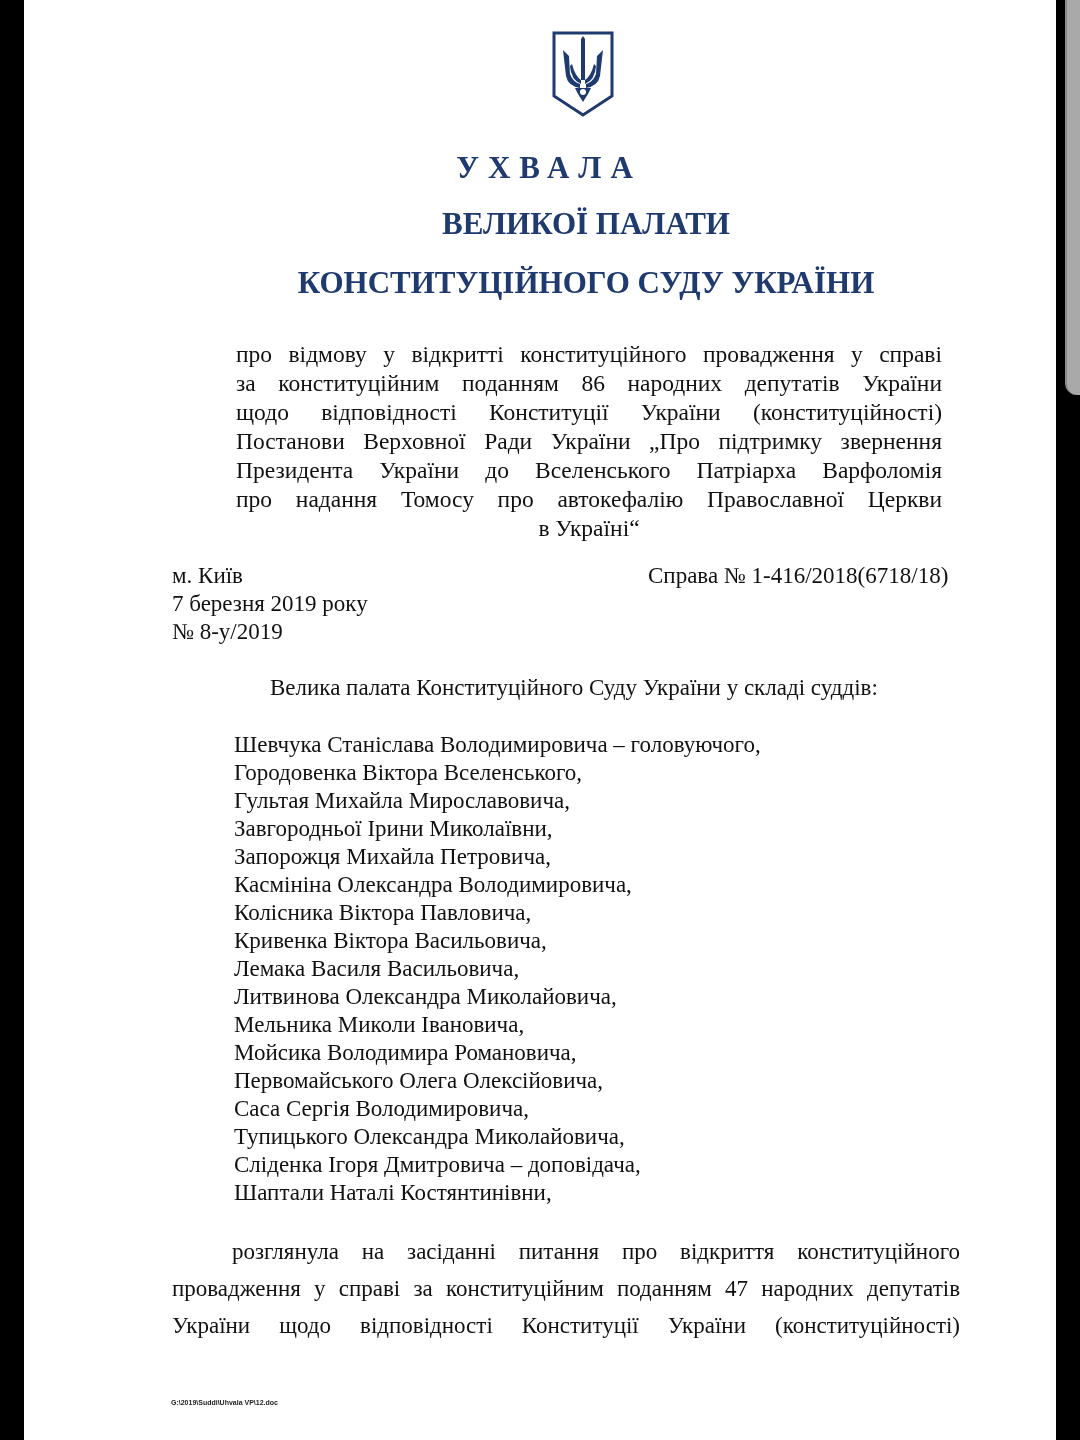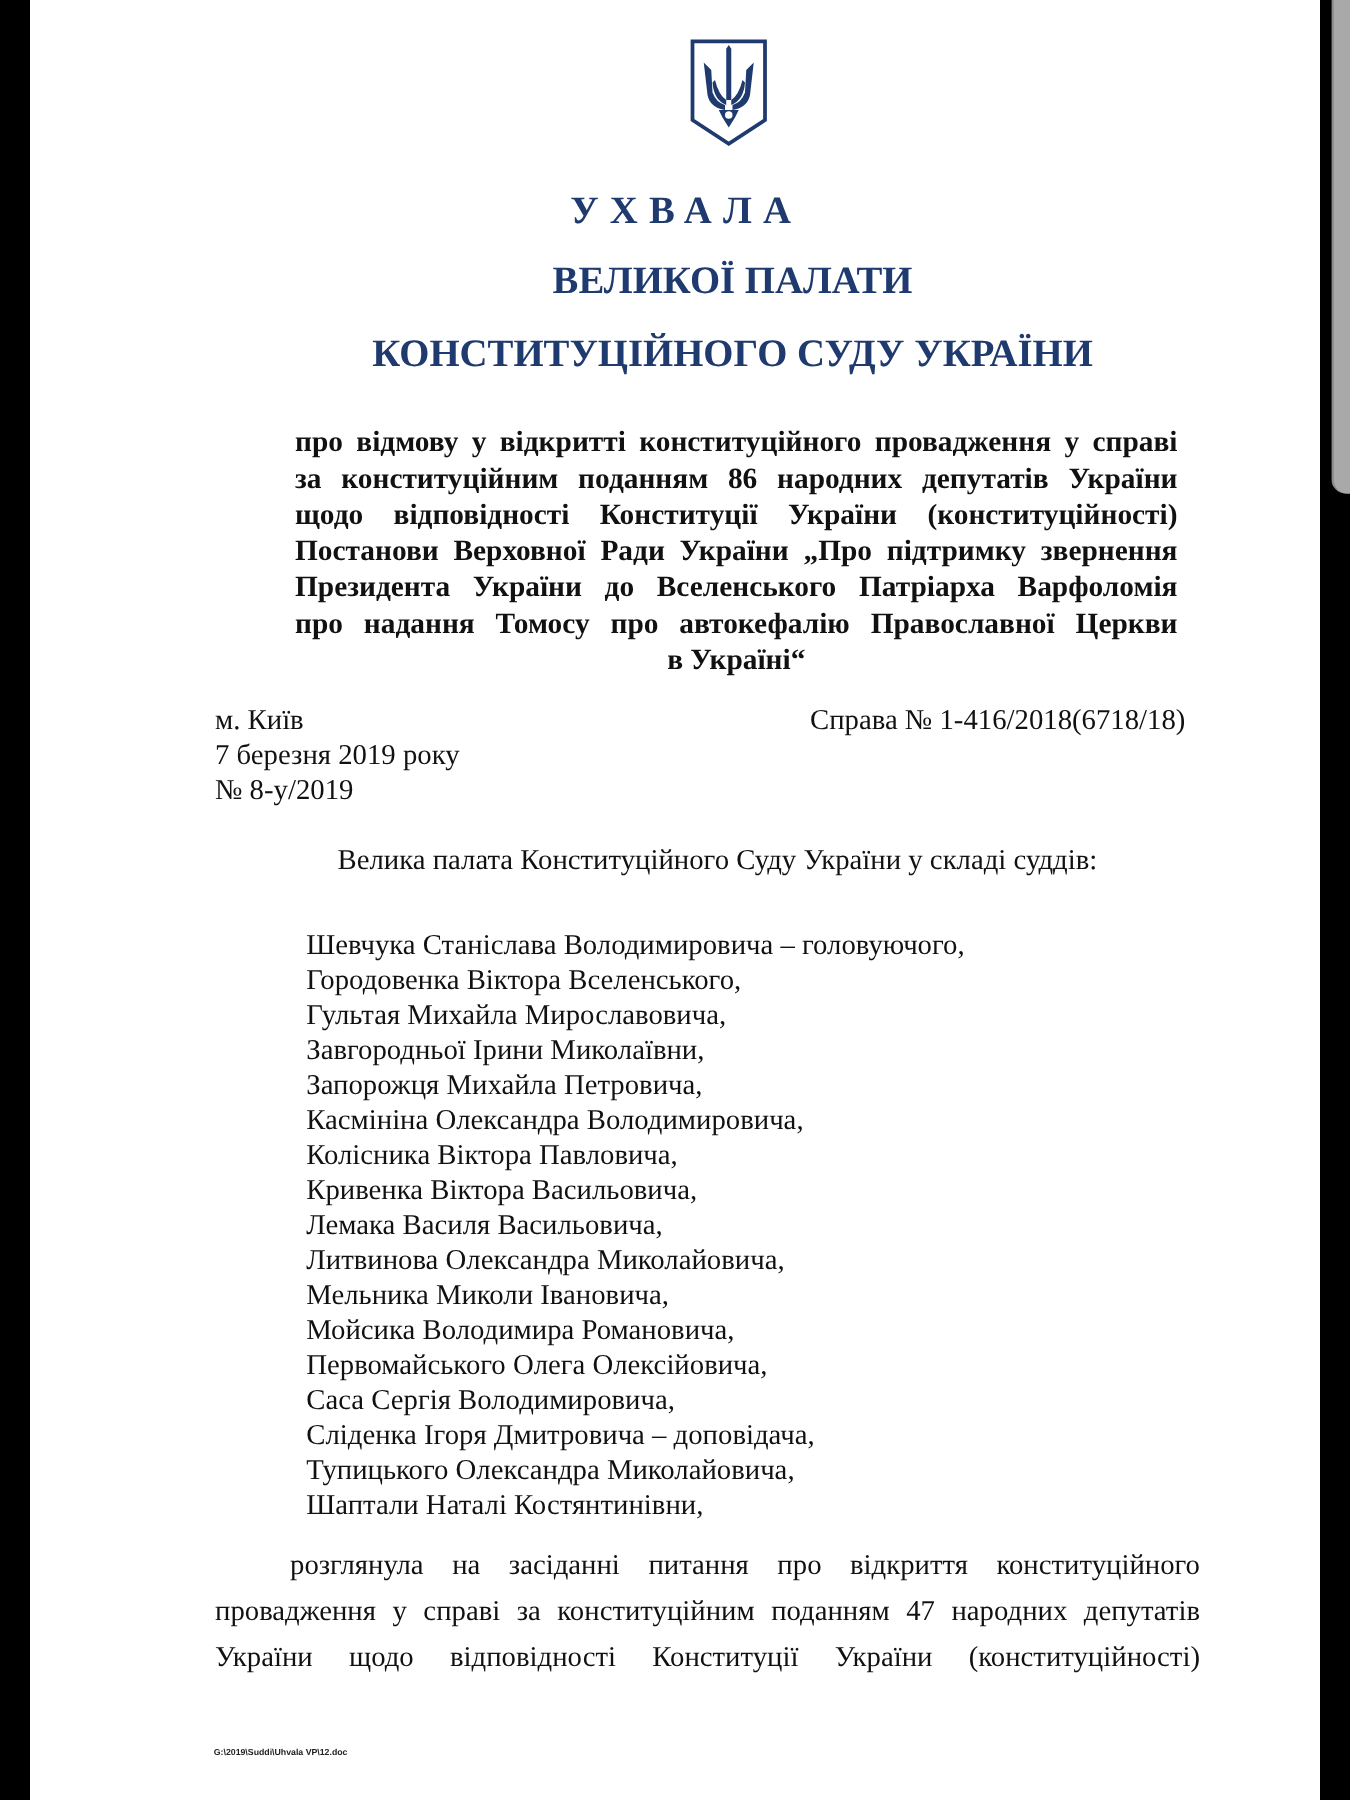--- a/index.html
+++ b/index.html
@@ -24,32 +24,32 @@
   }
   .title {
     position: absolute; left: 24px; width: 1032px; text-align: center;
     color: #1f3a6e; font-weight: bold; margin: 0; padding-left: 46px;
   }
   .t1 { top: 150px; font-size: 31px; letter-spacing: 9px; padding-left: 9px; }
   .t2 { top: 206px; font-size: 31px; }
   .t3 { top: 265px; font-size: 31px; }
   .subject {
     position: absolute; left: 236px; top: 340px; width: 706px;
-    font-weight: bold; font-size: 23.5px; line-height: 29px; color: #111;
+    font-weight: normal; font-size: 23.5px; line-height: 29px; color: #111;
     text-align: justify;
   }
   .subject .ln { display: block; text-align: justify; text-align-last: justify; white-space: nowrap; }
   .subject .ln.last { text-align: center; text-align-last: center; }
   .meta { position: absolute; font-size: 23px; color: #111; line-height: 28px; }
   .meta-left { left: 172px; top: 562px; }
   .meta-right { left: 648px; top: 562px; text-align: center; }
   .city { letter-spacing: 0; }
   .intro { position: absolute; left: 234px; top: 675px; font-size: 23px; color: #111; margin-left: 36px; }
   .judges {
-    position: absolute; left: 233px; top: 730px; margin: 12px; padding: 0; list-style: none;
+    position: absolute; left: 233px; top: 730px; margin: 1px; padding: 0; list-style: none;
     font-size: 23px; line-height: 28px; color: #111;
   }
   .body-para {
     position: absolute; left: 172px; top: 1233px; width: 788px;
     font-size: 23px; line-height: 37px; color: #111;
   }
   .body-para .ln { display: block; text-align: justify; text-align-last: justify; white-space: nowrap; }
   .body-para .ln.indent { padding-left: 60px; }
   .footer-path {
     position: absolute; left: 171px; top: 1399px; font-family: "Liberation Sans", sans-serif;
@@ -107,22 +107,22 @@
   <li>Запорожця Михайла Петровича,</li>
   <li>Касмініна Олександра Володимировича,</li>
   <li>Колісника Віктора Павловича,</li>
   <li>Кривенка Віктора Васильовича,</li>
   <li>Лемака Василя Васильовича,</li>
   <li>Литвинова Олександра Миколайовича,</li>
   <li>Мельника Миколи Івановича,</li>
   <li>Мойсика Володимира Романовича,</li>
   <li>Первомайського Олега Олексійовича,</li>
   <li>Саса Сергія Володимировича,</li>
+  <li>Тупицького Олександра Миколайовича,</li>
   <li>Сліденка Ігоря Дмитровича – доповідача,</li>
-  <li>Тупицького Олександра Миколайовича,</li>
   <li>Шаптали Наталі Костянтинівни,</li>
 </ul>
 
 <div class="body-para">
   <span class="ln indent">розглянула на засіданні питання про відкриття конституційного</span>
   <span class="ln">провадження у справі за конституційним поданням 47 народних депутатів</span>
   <span class="ln">України щодо відповідності Конституції України (конституційності)</span>
 </div>
 
 <div class="footer-path">G:\2019\Suddi\Uhvala VP\12.doc</div>

